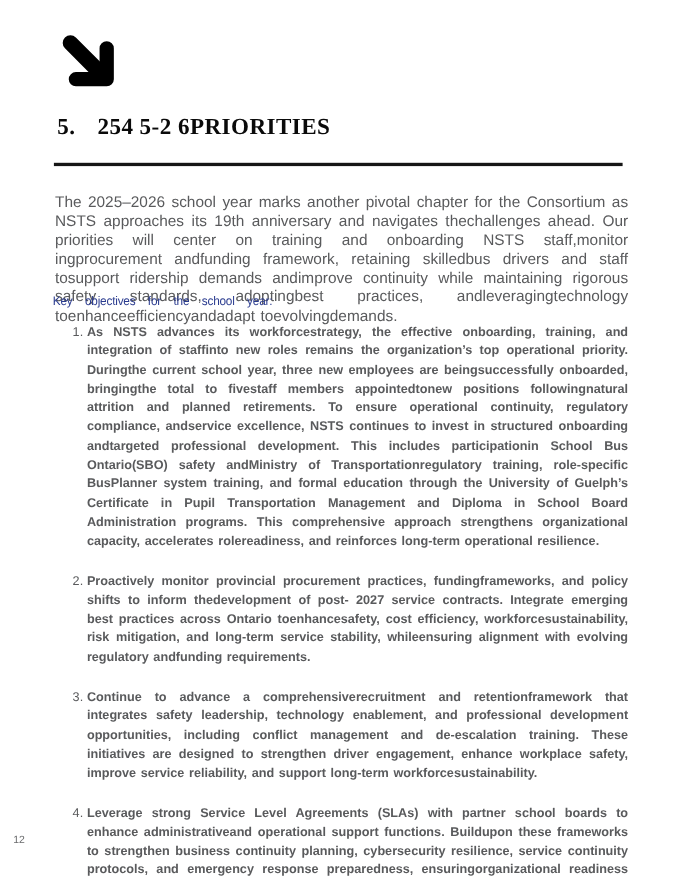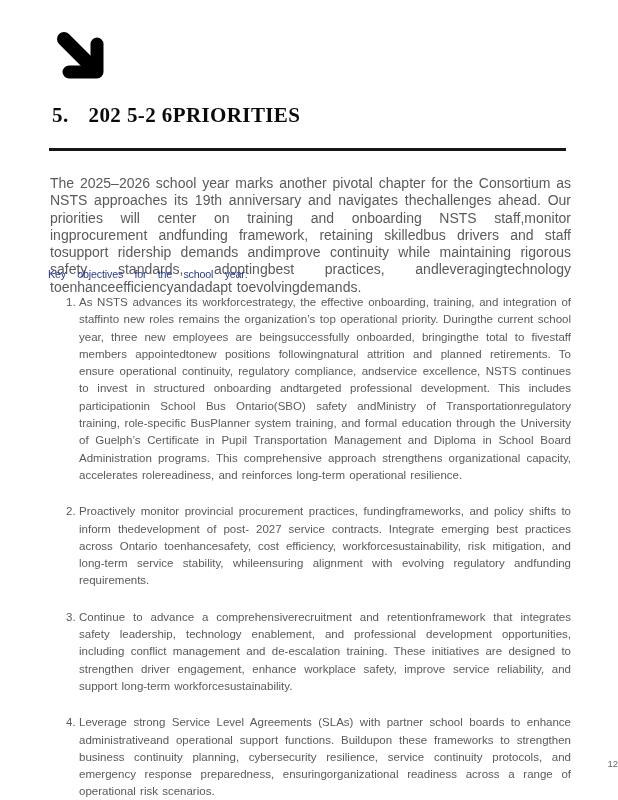--- a/index.html
+++ b/index.html
@@ -87,46 +87,46 @@
     line-height: 17.3px;
   }
   .list-item .num {
     flex: none;
     width: 13px;
   }
   .list-item .text {
     flex: 1;
     text-align: justify;
     word-spacing: 1px;
+    font-weight: bold;
   }
   .page-number {
     position: absolute;
-    left: 0;
+    left: 12px;
     right: 0;
     top: 758px;
-    text-align: right;
+    text-align: left;
     font-size: 9.5px;
     color: #696a6c;
-    padding-left: 44px;
   }
 </style>
 </head>
 <body>
 
 <div class="page">
 
   <div class="logo">
     <svg width="62" height="56" viewBox="0 0 62 56" xmlns="http://www.w3.org/2000/svg">
       <line x1="14" y1="12" x2="37" y2="35" stroke="#000000" stroke-width="14" stroke-linecap="round"></line>
       <path d="M47,17 L47,45 L19,45" fill="none" stroke="#000000" stroke-width="13" stroke-linecap="round" stroke-linejoin="round"></path>
     </svg>
   </div>
 
   <div class="heading">
-    <span class="heading-number">5.</span><span>202 5-2 6PRIORITIES</span>
+    <span class="heading-number">5.</span><span>254 5-2 6PRIORITIES</span>
   </div>
 
   <div class="rule"></div>
 
   <p class="intro">The 2025–2026 school year marks another pivotal chapter for the Consortium as NSTS approaches its 19th anniversary and navigates thechallenges ahead. Our priorities will center on training and onboarding NSTS staff,monitor ingprocurement andfunding framework, retaining skilledbus drivers and staff tosupport ridership demands andimprove continuity while maintaining rigorous safety standards, adoptingbest practices, andleveragingtechnology toenhanceefficiencyandadapt toevolvingdemands.</p>
 
   <div class="key-objectives">Key objectives for the school year:</div>
 
   <ol class="objectives-list">
     <li class="list-item">

